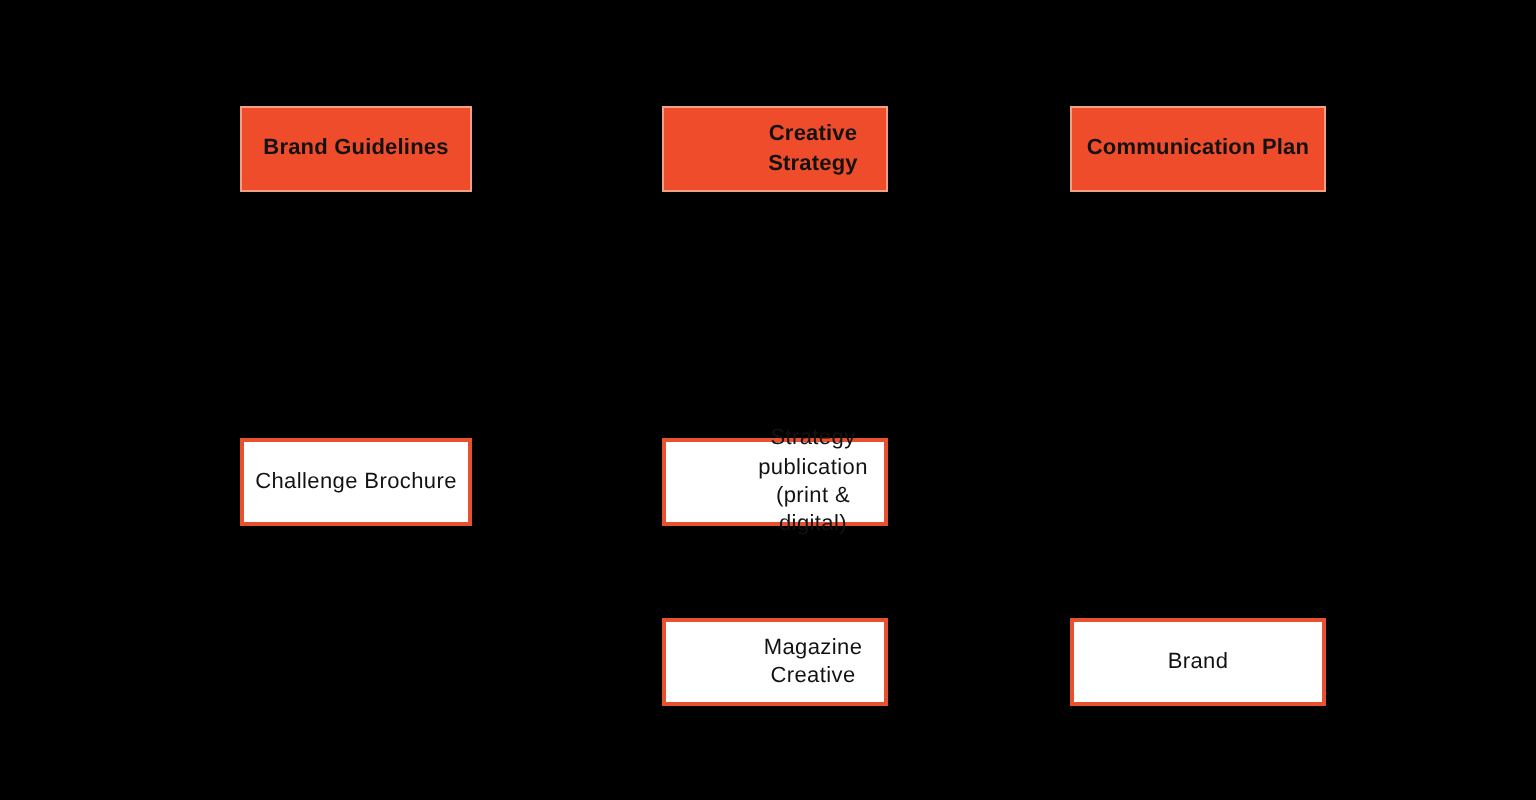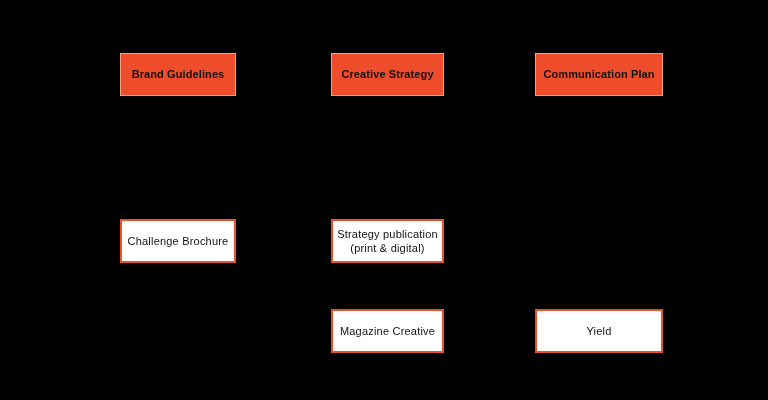--- a/index.html
+++ b/index.html
@@ -37,21 +37,21 @@
     background: var(--white-fill, #ffffff);
     border: 2px solid var(--white-border, #e8512e);
     color: var(--text, #121212);
     font-weight: normal;
     font-size: 11px;
     letter-spacing: 0.2px;
   }
   
   .c1 { left: 120px; width: 116px; }
   
-  .c2 { left: 331px; width: 113px; }
+  .c2 { left: 331px; width: 113px; padding-left: 38px; }
   
   .c3 { left: 535px; width: 128px; }
   
   .r1 { top: 53px;  height: 43px; }
   .r2 { top: 219px; height: 44px; }
   .r3 { top: 309px; height: 44px; }
 </style>
 </head>
 <body>
 
@@ -72,16 +72,16 @@
   </div>
   <div class="box item c2 r2">
     <span>Strategy publication</span>
     <span>(print &amp; digital)</span>
   </div>
 
   <div class="box item c2 r3">
     <span>Magazine Creative</span>
   </div>
   <div class="box item c3 r3">
-    <span>Yield</span>
+    <span>Brand</span>
   </div>
 
 </div>
 
 </body></html>

